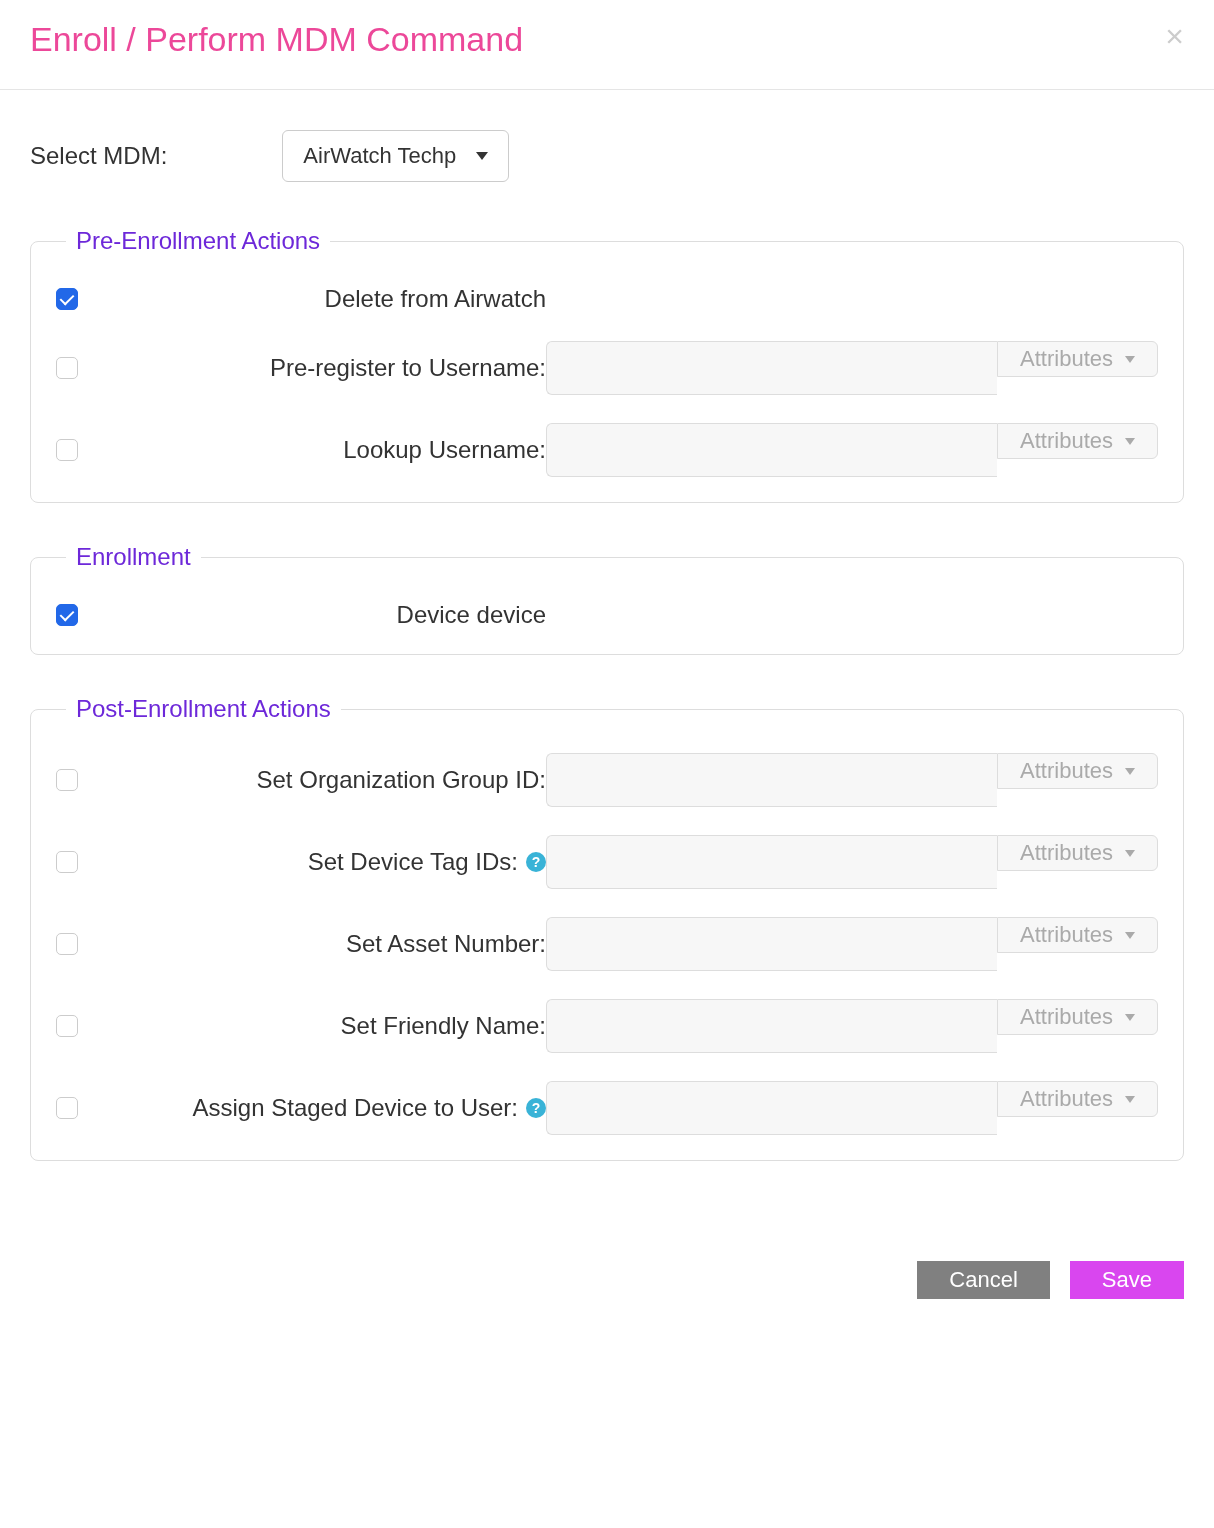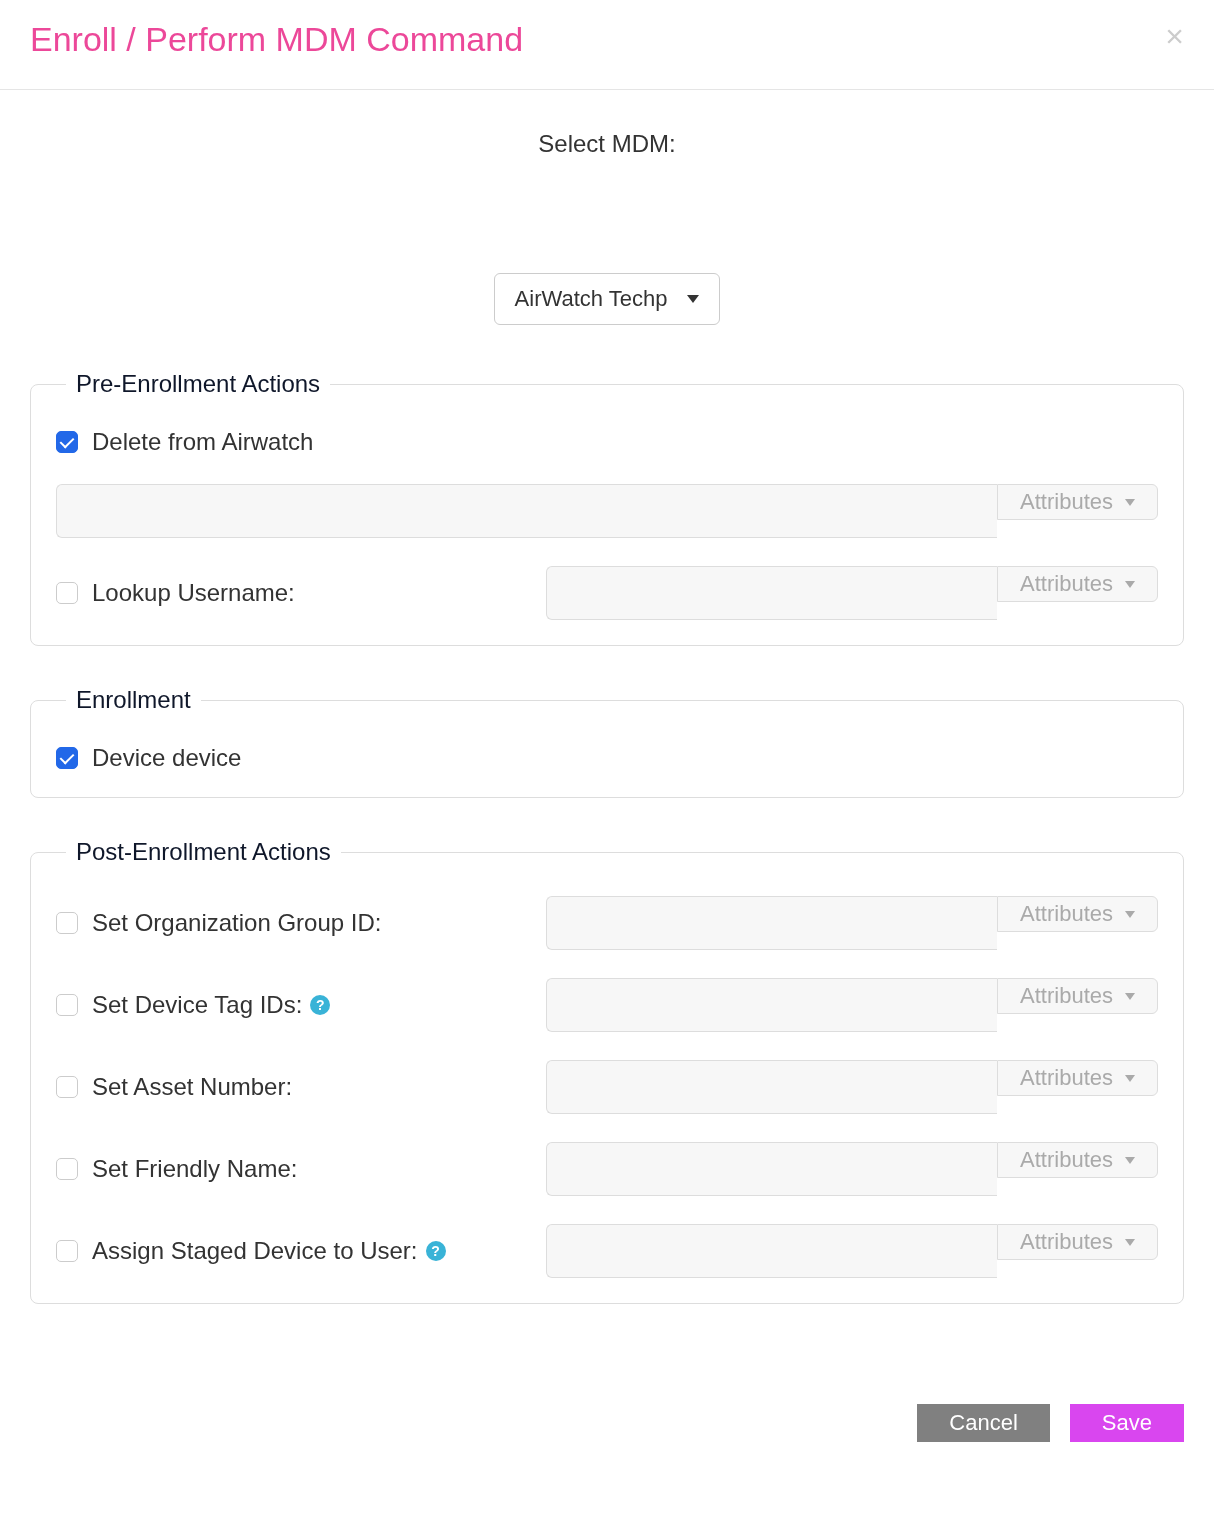--- a/index.html
+++ b/index.html
@@ -34,21 +34,20 @@
       font-weight: 300;
     }
     .modal-body {
       padding: 40px 30px 30px 30px;
     }
     .select-row {
       display: flex;
       align-items: center;
       margin-bottom: 45px;
       gap: 115px;
-      flex-direction: column;
     }
     .select-label {
       font-size: 24px;
       color: #333;
     }
     .select-dropdown {
       border: 1px solid #ccc;
       border-radius: 6px;
       padding: 12px 20px;
       font-size: 22px;
@@ -66,37 +65,38 @@
       border-top: 8px solid #333;
     }
     fieldset {
       border: 1px solid #ddd;
       border-radius: 8px;
       padding: 30px 25px 25px 25px;
       margin-bottom: 40px;
     }
     legend {
       font-size: 24px;
-      color: #0f172a;
+      color: #6d28d9;
       padding: 0 10px;
       margin-left: 10px;
     }
     .form-row {
       display: flex;
       align-items: center;
       margin-bottom: 28px;
     }
     .form-row:last-child {
       margin-bottom: 0;
     }
     .checkbox-wrap {
       display: flex;
       align-items: center;
-      gap: 14px;
+      gap: 7px;
       flex: 0 0 490px;
+      justify-content: space-between;
     }
     .checkbox {
       width: 22px;
       height: 22px;
       border: 1.5px solid #ccc;
       border-radius: 5px;
       cursor: pointer;
       flex-shrink: 0;
       display: flex;
       align-items: center;
@@ -209,20 +209,24 @@
     <legend>Pre-Enrollment Actions</legend>
 
     <div class="form-row">
       <div class="checkbox-wrap">
         <div class="checkbox checked"></div>
         <span class="checkbox-label">Delete from Airwatch</span>
       </div>
     </div>
 
     <div class="form-row">
+      <div class="checkbox-wrap">
+        <div class="checkbox"></div>
+        <span class="checkbox-label">Pre-register to Username:</span>
+      </div>
       <div class="input-group">
         <input class="text-input" style="">
         <div class="attr-dropdown">
           <span>Attributes</span>
           <span class="attr-caret"></span>
         </div>
       </div>
     </div>
 
     <div class="form-row">

